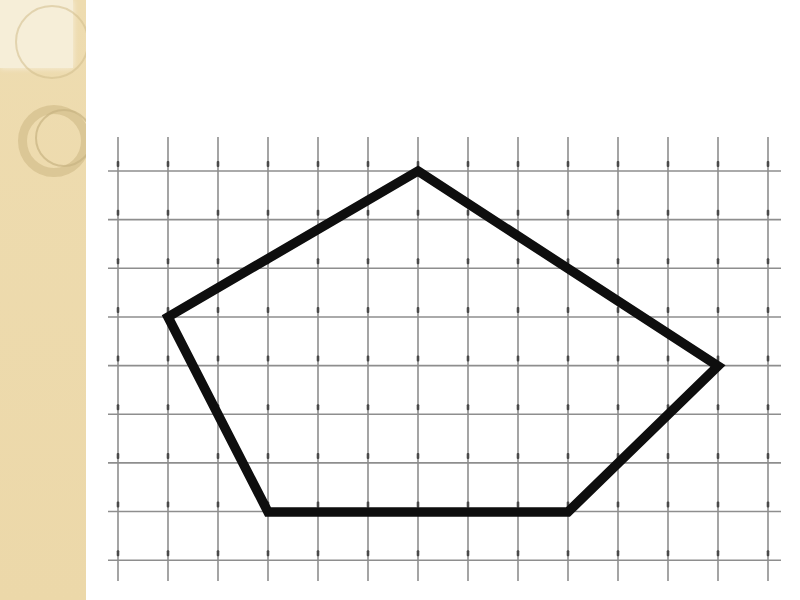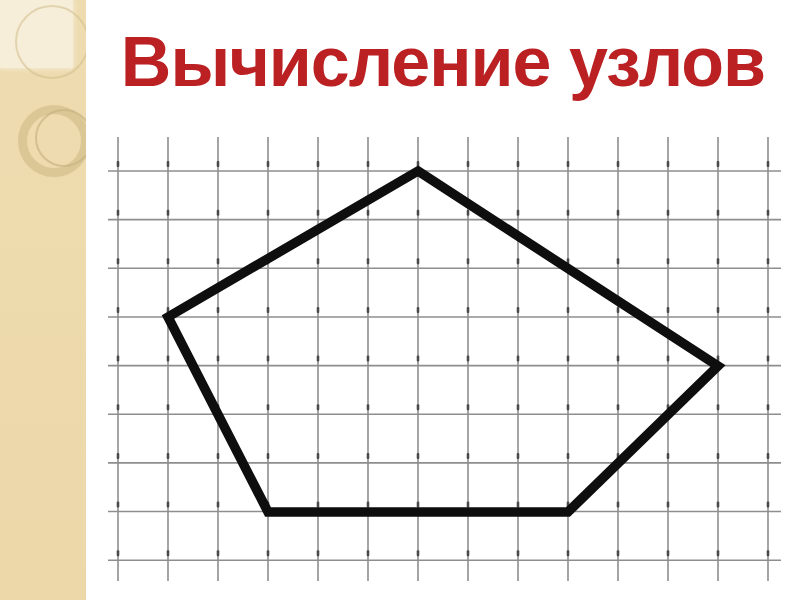--- a/index.html
+++ b/index.html
@@ -42,21 +42,20 @@
 
 <div class="slide" style="--bg: #ffffff; --sidebar: #eedcb0; --sidebar2: #ecd8a9; --sidebar-light: #f6eed8; --title: #bb2023;">
 
   <div class="sidebar">
     <div class="light-rect"></div>
     <div class="ring ring-a"></div>
     <div class="ring ring-b"></div>
     <div class="ring ring-c"></div>
   </div>
 
-  <h1 class="title">Вычисление узлов</h1>
 
   <svg class="figure-svg" viewBox="0 0 800 600" aria-hidden="true">
     <g id="grid-lines">
         <line x1="108" y1="171" x2="781" y2="171" stroke="#8e8e8e" stroke-width="1.6"></line>
         <line x1="108" y1="219.65" x2="781" y2="219.65" stroke="#8e8e8e" stroke-width="1.6"></line>
         <line x1="108" y1="268.3" x2="781" y2="268.3" stroke="#8e8e8e" stroke-width="1.6"></line>
         <line x1="108" y1="316.95" x2="781" y2="316.95" stroke="#8e8e8e" stroke-width="1.6"></line>
         <line x1="108" y1="365.6" x2="781" y2="365.6" stroke="#8e8e8e" stroke-width="1.6"></line>
         <line x1="108" y1="414.25" x2="781" y2="414.25" stroke="#8e8e8e" stroke-width="1.6"></line>
         <line x1="108" y1="462.9" x2="781" y2="462.9" stroke="#8e8e8e" stroke-width="1.6"></line>

